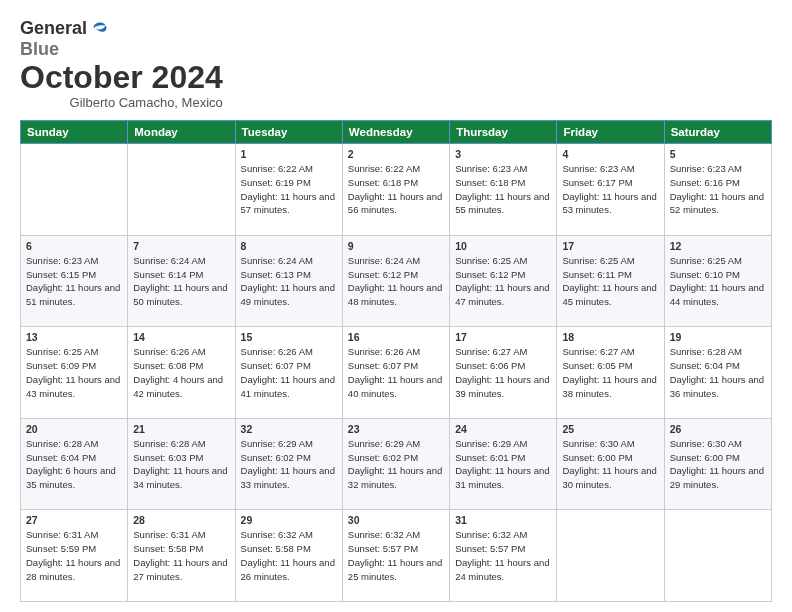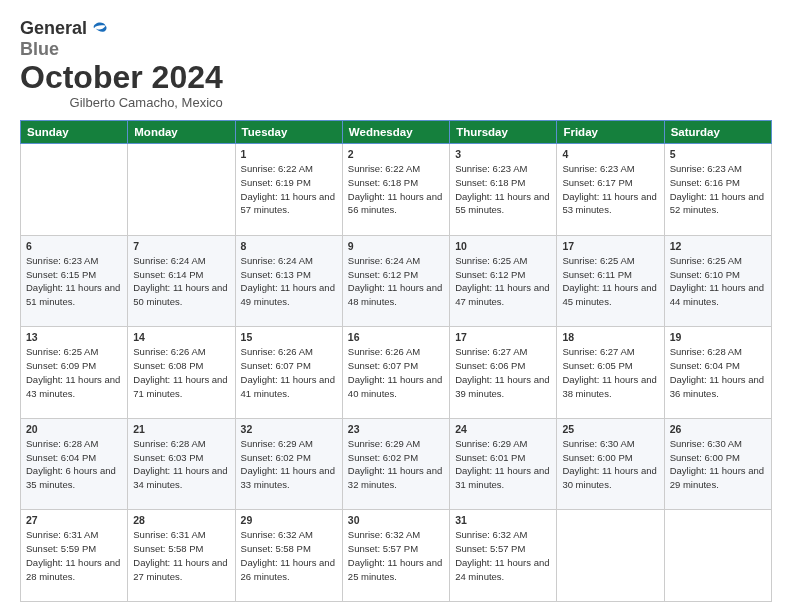--- a/index.html
+++ b/index.html
@@ -189,21 +189,21 @@
             <div class="day-info"><span>Sunrise: 6:25 AM</span><br><span>Sunset: 6:10 PM</span><br><span>Daylight: 11 hours and 44 minutes.</span></div>
           </td>
         </tr>
         <tr>
           <td>
             <span class="day-number">13</span>
             <div class="day-info"><span>Sunrise: 6:25 AM</span><br><span>Sunset: 6:09 PM</span><br><span>Daylight: 11 hours and 43 minutes.</span></div>
           </td>
           <td>
             <span class="day-number">14</span>
-            <div class="day-info"><span>Sunrise: 6:26 AM</span><br><span>Sunset: 6:08 PM</span><br><span>Daylight: 11 hours and 71 minutes.</span></div>
+            <div class="day-info"><span>Sunrise: 6:26 AM</span><br><span>Sunset: 6:08 PM</span><br><span>Daylight: 4 hours and 42 minutes.</span></div>
           </td>
           <td>
             <span class="day-number">15</span>
             <div class="day-info"><span>Sunrise: 6:26 AM</span><br><span>Sunset: 6:07 PM</span><br><span>Daylight: 11 hours and 41 minutes.</span></div>
           </td>
           <td>
             <span class="day-number">16</span>
             <div class="day-info"><span>Sunrise: 6:26 AM</span><br><span>Sunset: 6:07 PM</span><br><span>Daylight: 11 hours and 40 minutes.</span></div>
           </td>
           <td>

